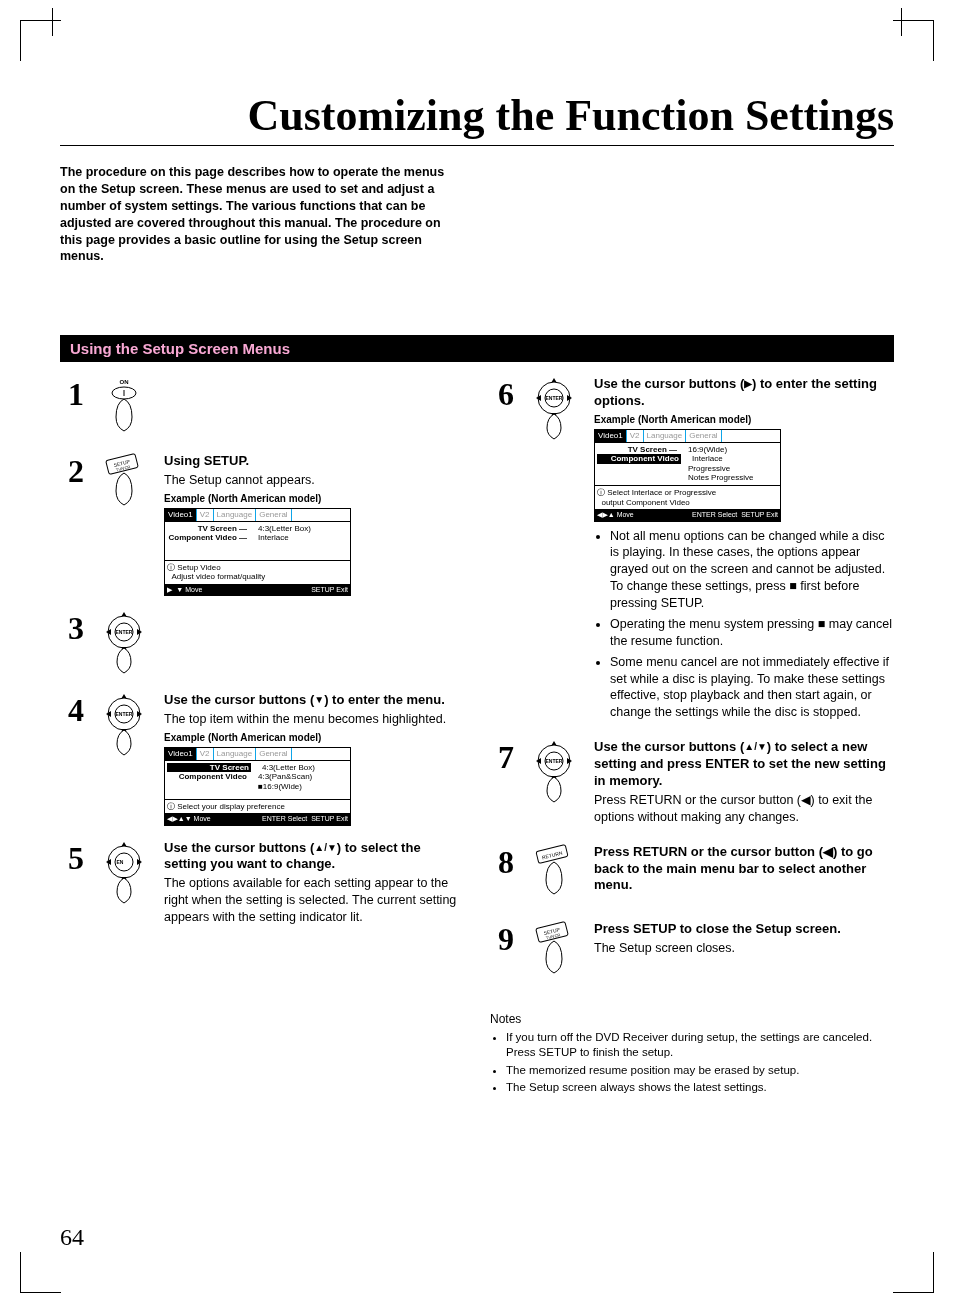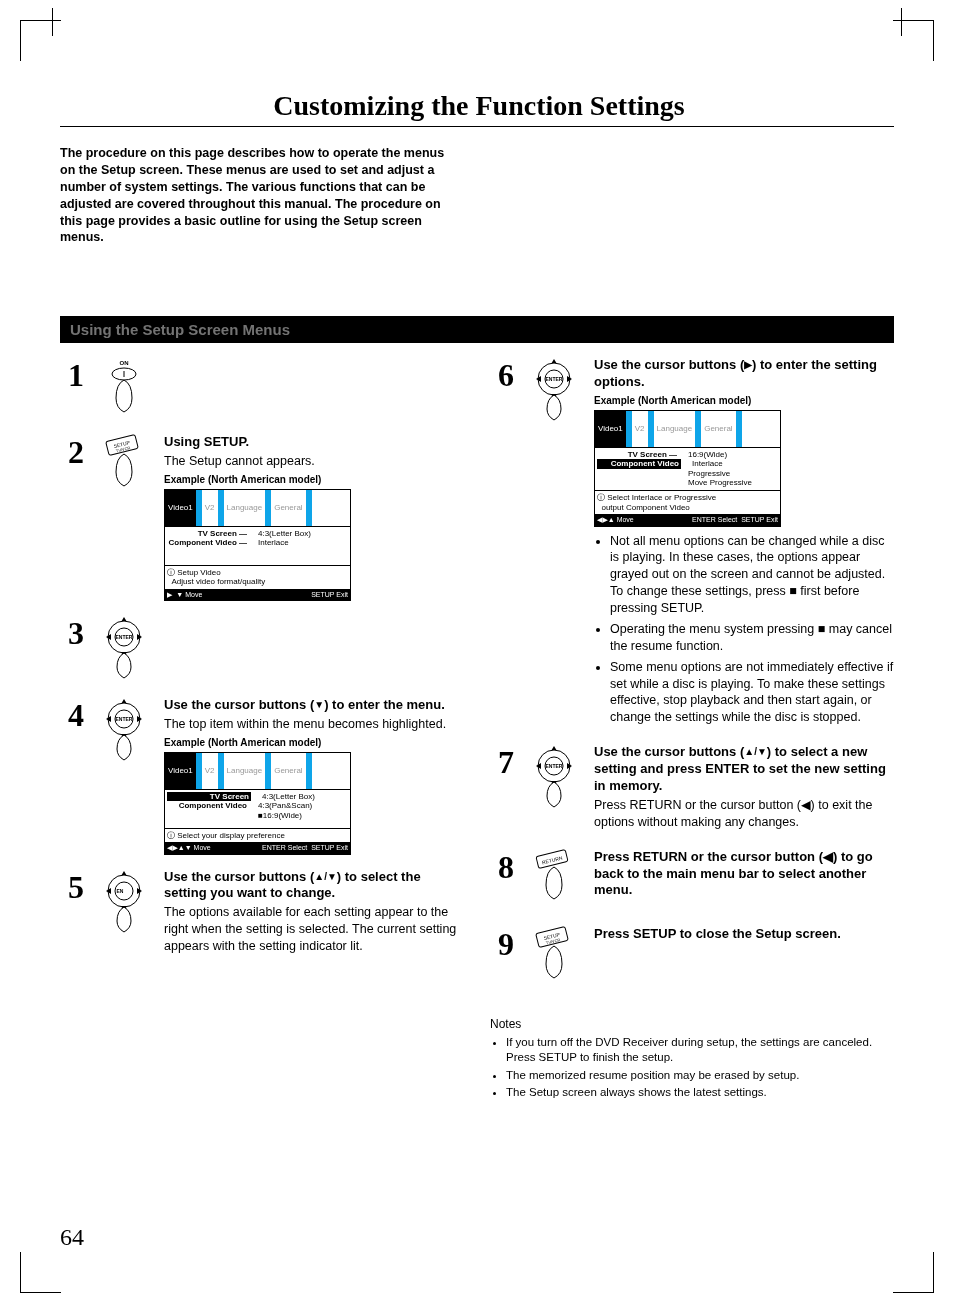--- a/index.html
+++ b/index.html
@@ -19,29 +19,29 @@
   .crop-tl,.crop-tr,.crop-bl,.crop-br{position:absolute;width:40px;height:40px;border:0 solid #000}
   .crop-tl{top:20px;left:20px;border-top-width:1px;border-left-width:1px}
   .crop-tr{top:20px;right:20px;border-top-width:1px;border-right-width:1px}
   .crop-bl{bottom:20px;left:20px;border-bottom-width:1px;border-left-width:1px}
   .crop-br{bottom:20px;right:20px;border-bottom-width:1px;border-right-width:1px}
   .inner-mark-l{position:absolute;top:8px;left:52px;width:1px;height:28px;background:#000}
   .inner-mark-r{position:absolute;top:8px;right:52px;width:1px;height:28px;background:#000}
   h1{
     font-family:"Times New Roman",Times,serif;
     font-weight:bold;
-    font-size:28px;
+    font-size:44px;
     margin:0 0 4px 0;
-    text-align:center;
+    text-align:right;
     padding-left:4px;
   }
   .hr{height:1px;background:#000;margin-bottom:18px}
   .intro{width:400px;font-weight:bold;font-size:12.5px;line-height:1.35;margin-bottom:70px}
   .section-bar{
-    background:#000;color:#737373;font-weight:bold;
+    background:#000;color:#f9a8d4;font-weight:bold;
     padding:5px 10px;font-size:15px;margin-bottom:14px;
   }
   .columns{display:flex;gap:26px}
   .col{flex:1 1 50%;min-width:0}
   .step{display:flex;gap:10px;margin-bottom:14px}
   .num{
     font-family:"Times New Roman",Times,serif;
     font-weight:bold;font-size:32px;line-height:1;
     width:24px;text-align:right;flex:none;padding-top:2px;
   }
@@ -57,21 +57,21 @@
   .notes-head{font-weight:normal;font-size:12px;margin-top:28px}
   ul.notes{margin:4px 0 0 0;padding-left:16px;font-size:11.5px;line-height:1.35}
   ul.notes li{margin-bottom:2px}
   .page-num{position:absolute;left:60px;bottom:62px;font-family:"Times New Roman",Times,serif;font-size:24px}
   
   .osd{
     border:1px solid #000;width:185px;font-size:8px;line-height:1.2;
     margin-top:4px;
   }
   .osd .tabs{display:flex;border-bottom:1px solid #000}
-  .osd .tab{padding:13px 3px;border-right:6px solid #0ea5e9}
+  .osd .tab{padding:1px 3px;border-right:1px solid #0ea5e9}
   .osd .tab.sel{background:#000;color:#fff}
   .osd .tab.grey{color:#999}
   .osd .content{padding:2px;min-height:34px}
   .osd .row{display:flex;gap:11px}
   .osd .row .l{text-align:right;flex:none;width:80px;font-weight:bold}
   .osd .row .l.inv{background:#000;color:#fff;padding:0 2px}
   .osd .hint{padding:2px;border-top:1px solid #000}
   .osd .foot{display:flex;justify-content:space-between;padding:1px 2px;border-top:1px solid #000;background:#000;color:#fff}
   .osd .foot span{font-size:7px}
   
@@ -272,33 +272,33 @@
               <div class="row">
                   <div class="l inv">Component Video</div>
                   <div>Interlace</div>
                 </div>
               <div class="row">
                   <div class="l"></div>
                   <div>Progressive</div>
                 </div>
               <div class="row">
                   <div class="l"></div>
-                  <div>Move Progressive</div>
+                  <div>Notes Progressive</div>
                 </div>
             </div>
             <div class="hint">ⓘ <span>Select Interlace or Progressive</span><br>&nbsp;&nbsp;<span>output Component Video</span></div>
             <div class="foot">
                 <span>◀▶▲ <span>Move</span></span>
                 <span><span>ENTER</span> <span>Select</span>&nbsp;&nbsp;<span>SETUP</span> <span>Exit</span></span>
               </div>
           </div>
           <ul class="bullets">
             <li>Not all menu options can be changed while a disc is playing. In these cases, the options appear grayed out on the screen and cannot be adjusted. To change these settings, press ■ first before pressing SETUP.</li>
             <li>Operating the menu system pressing ■ may cancel the resume function.</li>
-            <li>Some menu options are not immediately effective if set while a disc is playing. To make these settings effective, stop playback and then start again, or change the settings while the disc is stopped.</li>
+            <li>Some menu cancel are not immediately effective if set while a disc is playing. To make these settings effective, stop playback and then start again, or change the settings while the disc is stopped.</li>
           </ul>
         </div>
       </div>
 
       <div class="step">
         <div class="num">7</div>
         <div class="icon">
           <svg class="remote" viewBox="0 0 50 65">
             <polygon points="25,2 22,7 28,7" fill="#000"></polygon>
             <circle cx="25" cy="22" r="16" fill="#fff" stroke="#000"></circle>
@@ -335,20 +335,21 @@
         <div class="icon">
           <svg class="remote" viewBox="0 0 50 60">
             <rect x="8" y="4" width="30" height="14" rx="2" fill="#fff" stroke="#000" transform="rotate(-14 23 11)"></rect>
             <text x="23" y="12" text-anchor="middle" font-size="5" transform="rotate(-14 23 11)">SETUP</text>
             <text x="23" y="17" text-anchor="middle" font-size="4" transform="rotate(-14 23 11)">TV/VCR</text>
             <path d="M25 20 q-8 4 -8 18 q0 10 8 14 q8 -4 8 -14 q0 -14 -8 -18" fill="#fff" stroke="#000"></path>
           </svg>
         </div>
         <div class="body">
           <div class="step-title">Press SETUP to close the Setup screen.</div>
+          <div class="step-text">The Setup screen closes.</div>
         </div>
       </div>
 
       <div class="notes-head">Notes</div>
       <ul class="notes">
         <li>If you  turn off the DVD Receiver during setup, the settings are canceled. Press SETUP to finish the setup.</li>
         <li>The memorized resume position may be erased by setup.</li>
         <li>The Setup screen always shows the latest settings.</li>
       </ul>
 

